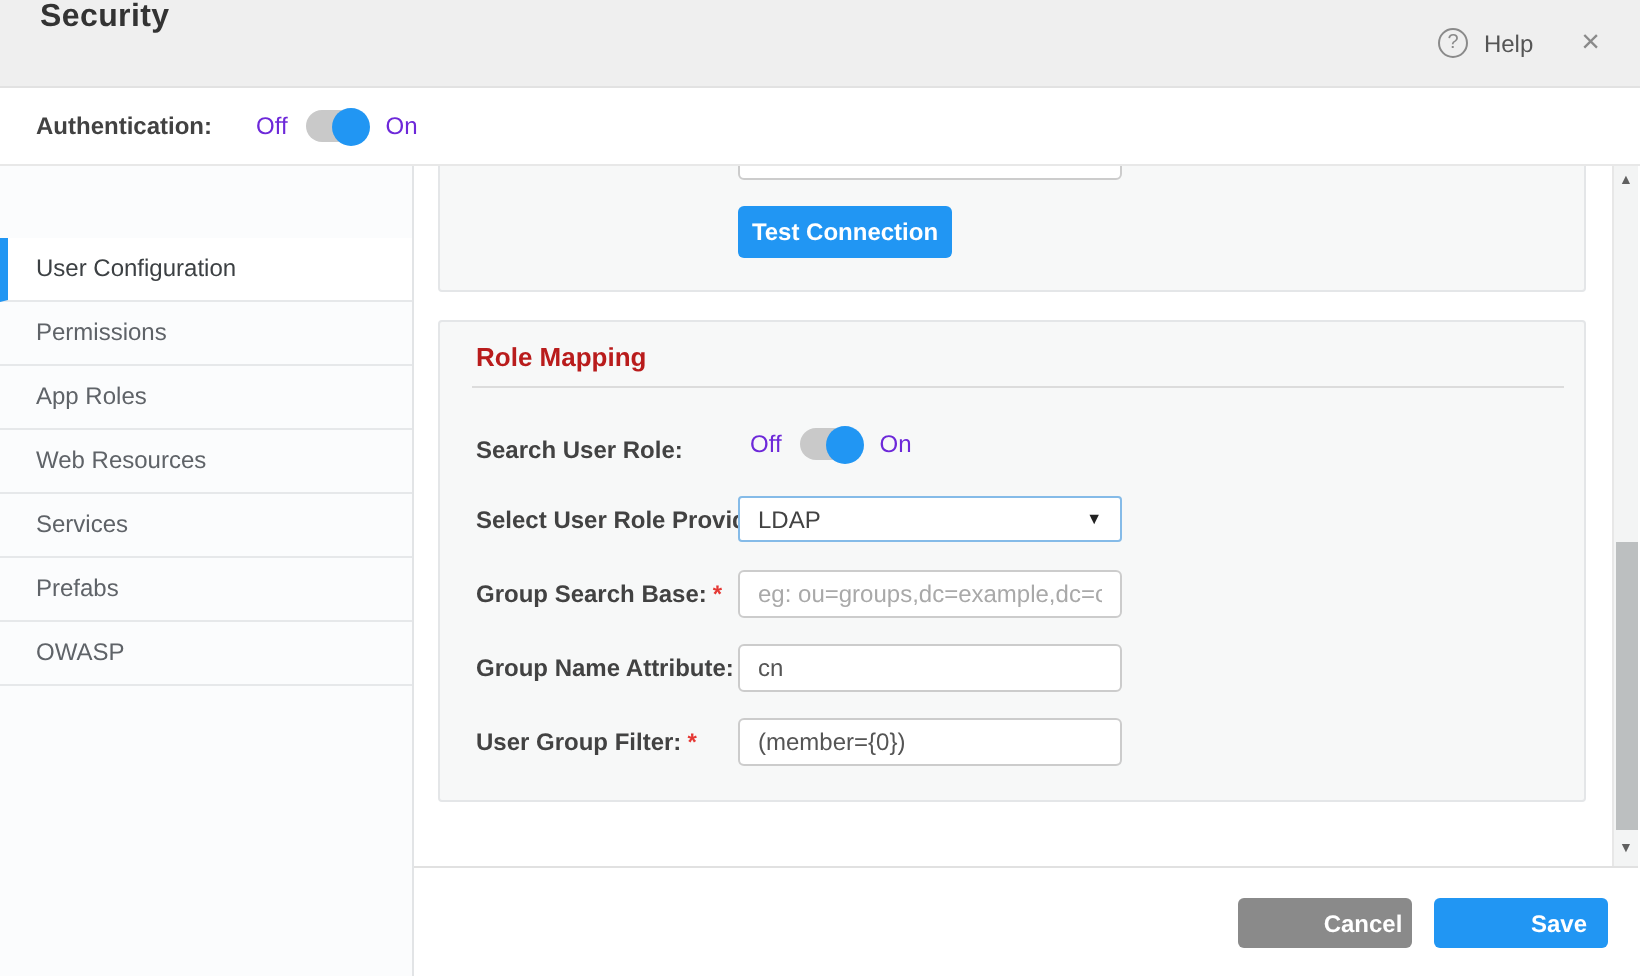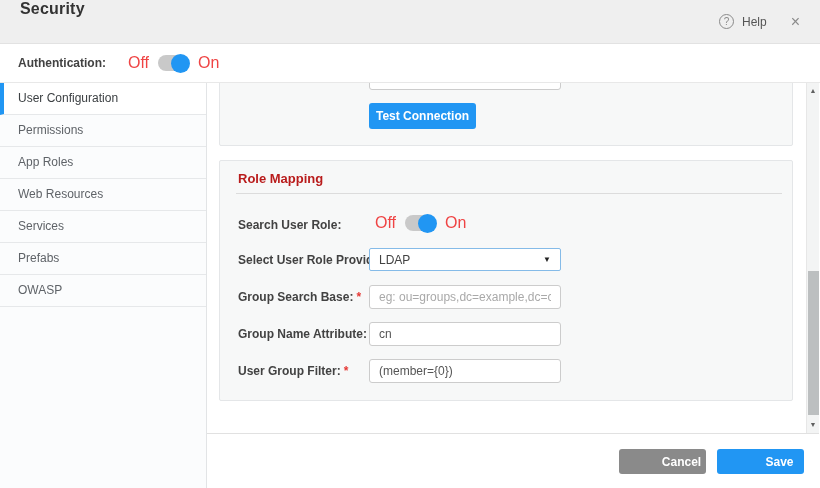--- a/index.html
+++ b/index.html
@@ -14,33 +14,33 @@
   .help-icon { width:15px; height:15px; border:1px solid #8a8a8a; border-radius:50%;
     color:#8a8a8a; font-size:10px; line-height:13px; text-align:center; cursor:pointer; }
   .help-label { font-size:12px; color:#555; cursor:pointer; }
   .close-icon { font-size:16px; color:#8a8a8a; margin-left:16px; cursor:pointer; line-height:16px; }
 
   
   .auth-bar { height:39px; background:#fff; border-bottom:1px solid #e8e8e8;
     display:flex; align-items:center; padding:0 18px; }
   .auth-label { font-size:12px; font-weight:700; color:#424242; margin-right:22px;text-align:right; }
   .toggle-wrap { display:flex; align-items:center; gap:9px; }
-  .toggle-off, .toggle-on { font-size:16px; color:#ef4444; }
+  .toggle-off, .toggle-on { font-size:12px; color:#6d28d9; }
   .toggle { position:relative; width:31px; height:16px; background:#c9c9c9;
     border-radius:8px; cursor:pointer; }
   .toggle .knob { position:absolute; right:-1px; top:-1.5px; width:19px; height:19px;
     background:#2196f3; border-radius:50%; }
 
   
   .main { display:flex; height:405px; }
   .sidebar { width:207px; background:#fbfcfd; border-right:1px solid #e2e4e6; }
   .side-item { height:32px; line-height:31px; padding-left:18px; font-size:12px;
     color:#5f6368; border-bottom:1px solid #e6e8ea; cursor:pointer; background:#fbfcfd; }
   .side-item.active { background:#fff; border-left:4px solid #2196f3; padding-left:14px;
-    color:#3c4043; }
+    color:#3c4043;margin-top:36px; }
 
   .content-col { width:612px; display:flex; flex-direction:column; }
   .scroll-area { position:relative; height:350px; background:#fff; overflow:hidden; }
 
   .panel { position:absolute; left:12px; width:574px; background:#f7f8f8;
     border:1px solid #e4e6e8; border-radius:2px; }
   .panel-1 { top:-41px; height:104px; }
   .panel-2 { top:77px; height:241px; }
 
   .field-input { position:absolute; left:149px; width:192px; height:24px;

